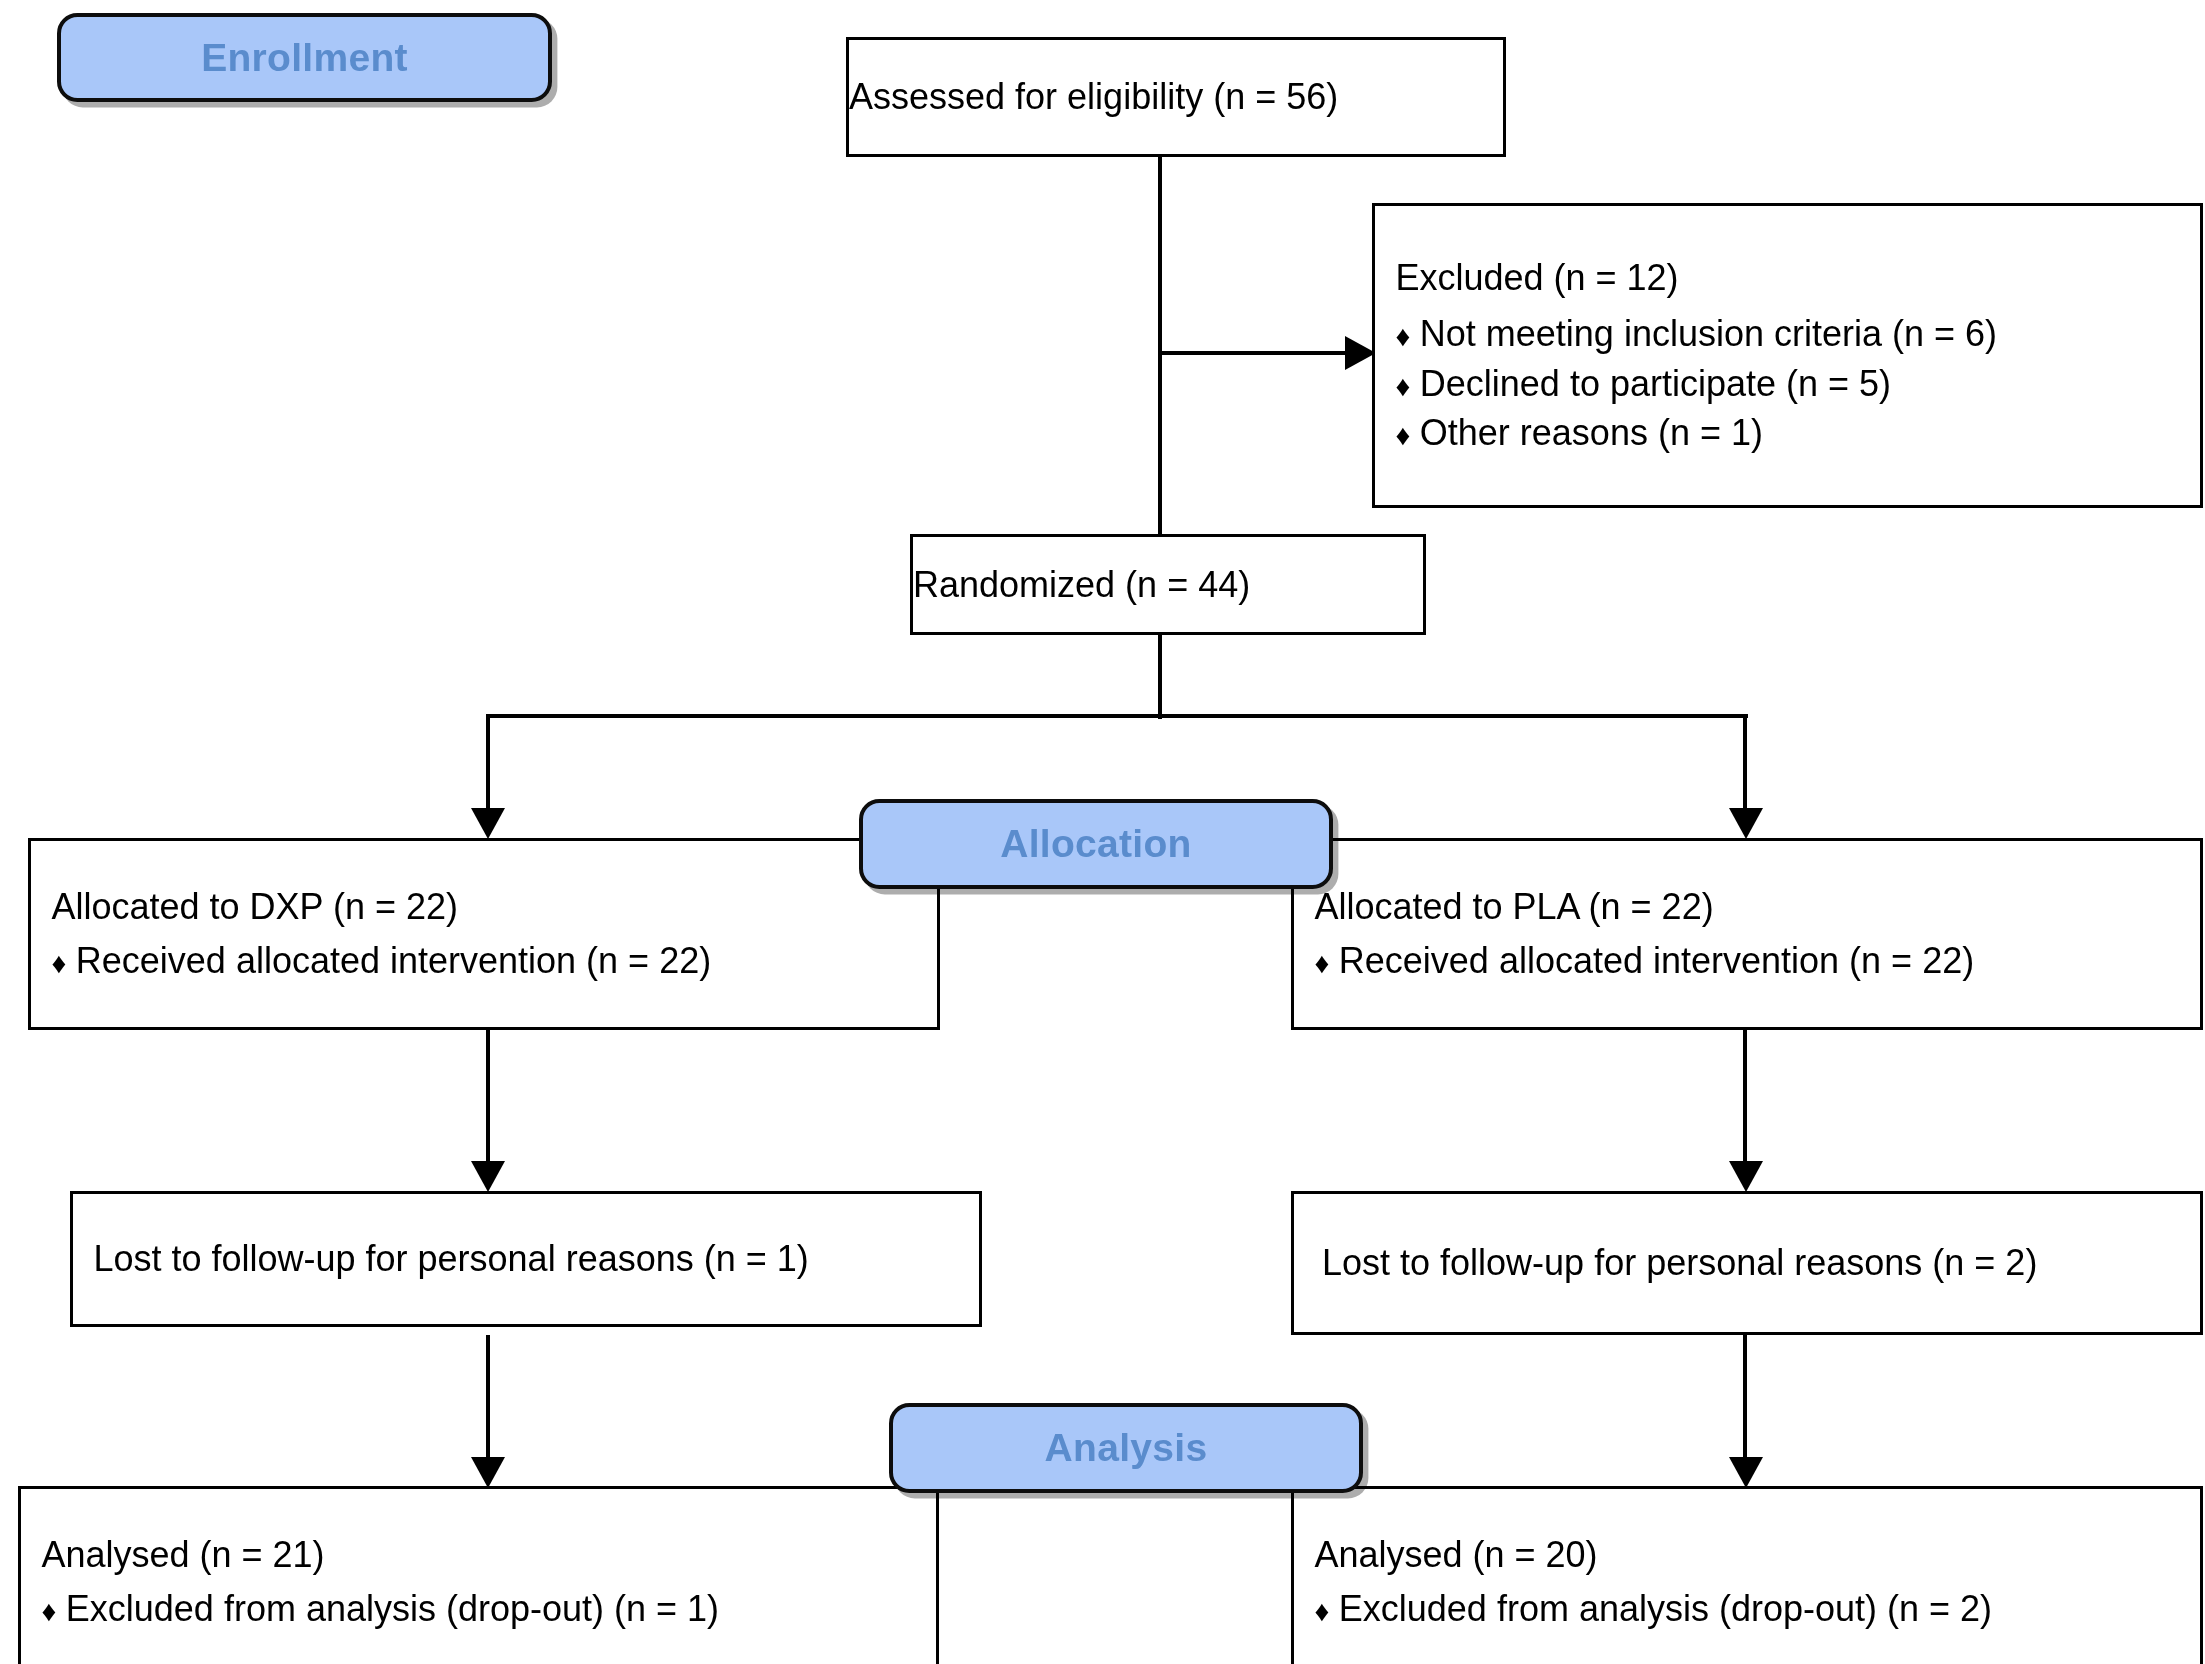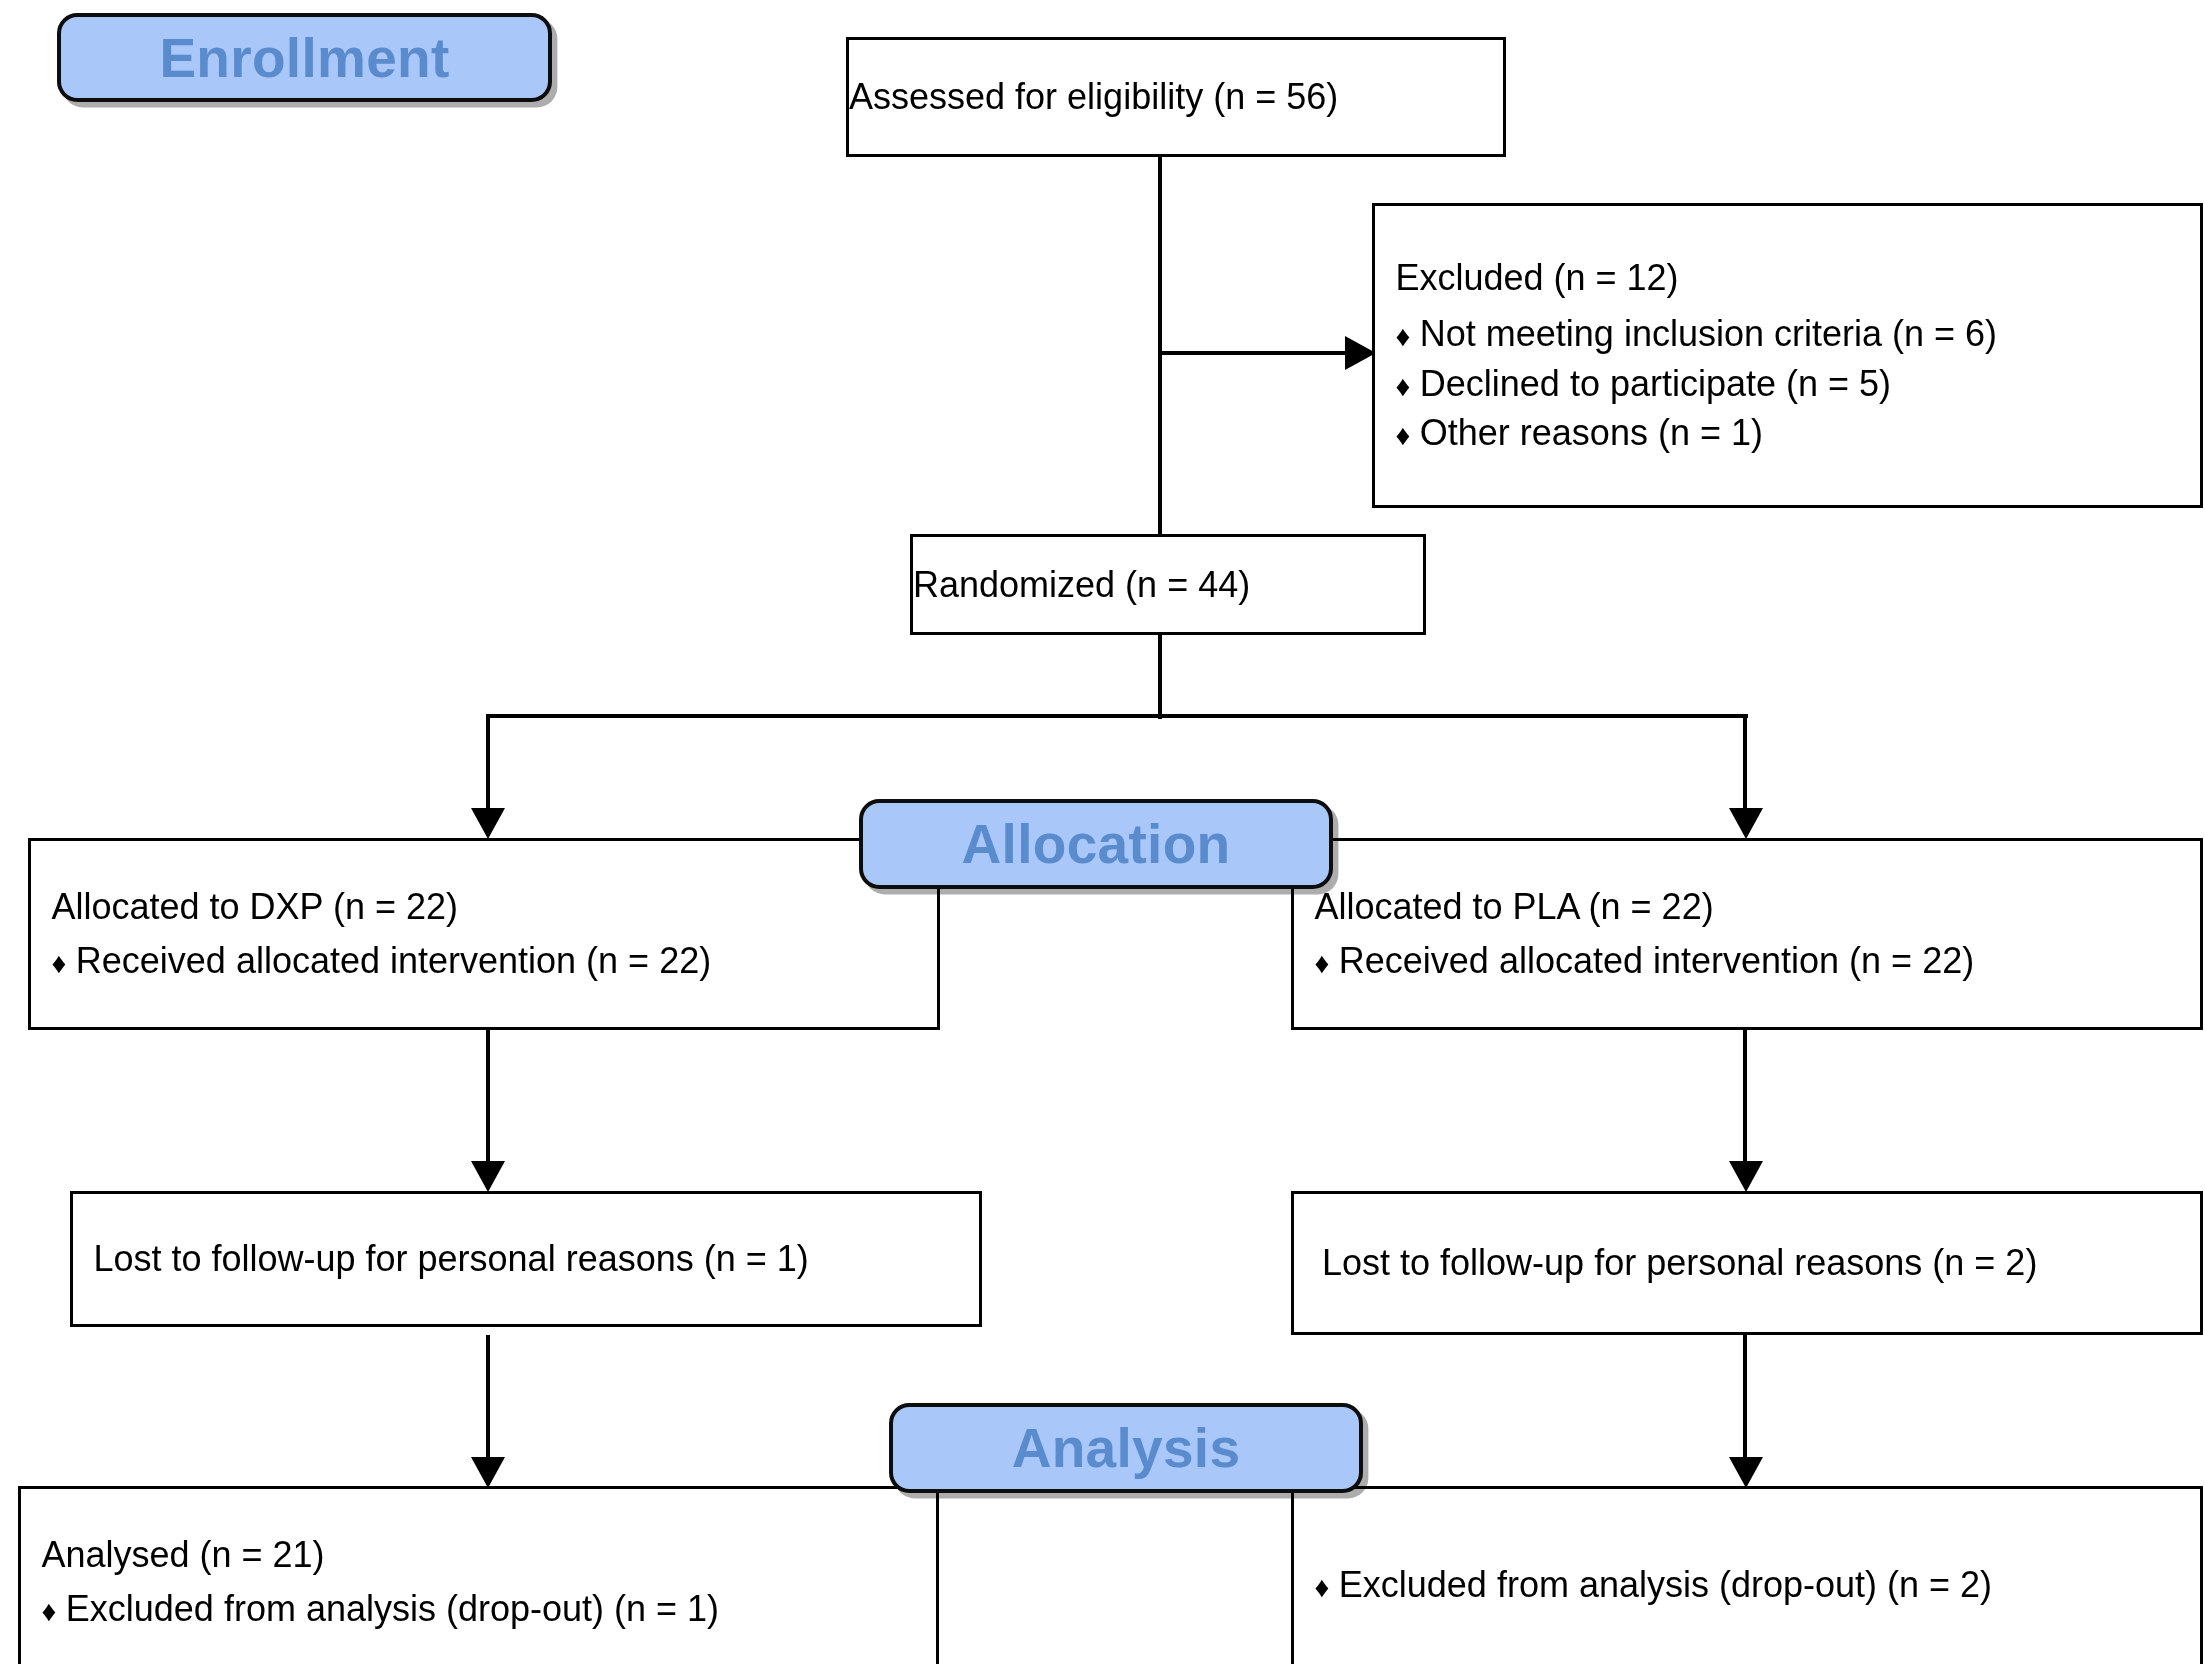--- a/index.html
+++ b/index.html
@@ -60,21 +60,21 @@
     background: #a9c7f9;
     border: 4.2px solid #0d0d0d;
     border-radius: 20.4px;
     display: flex;
     align-items: center;
     justify-content: center;
     box-shadow: 5.4px 5.4px 0 rgba(0,0,0,0.32);
     z-index: 9;
   }
   .badge span {
-    font-size: 55px;
+    font-size: 39px;
     font-weight: bold;
     color: #5a8ccd;
     letter-spacing: 0.3px;
     white-space: nowrap;
   }
 
   
   .vline {
     position: absolute;
     width: 4.2px;
@@ -196,20 +196,21 @@
 
   <div class="node pad-l" style="left:18px; top:1486px; width:921px; height:192px;">
     <div class="line">Analysed (n = 21)</div>
     <div class="line bullet-line" style="margin-top:4.8px;">
       <span class="bullet-glyph">♦</span>
       <span>Excluded from analysis (drop-out) (n = 1)</span>
     </div>
   </div>
 
   <div class="node pad-l" style="left:1291px; top:1486px; width:912px; height:192px;">
+    <div class="line">Analysed (n = 20)</div>
     <div class="line bullet-line" style="margin-top:4.8px;">
       <span class="bullet-glyph">♦</span>
       <span>Excluded from analysis (drop-out) (n = 2)</span>
     </div>
   </div>
 
 </div>
 
 
 </body></html>

